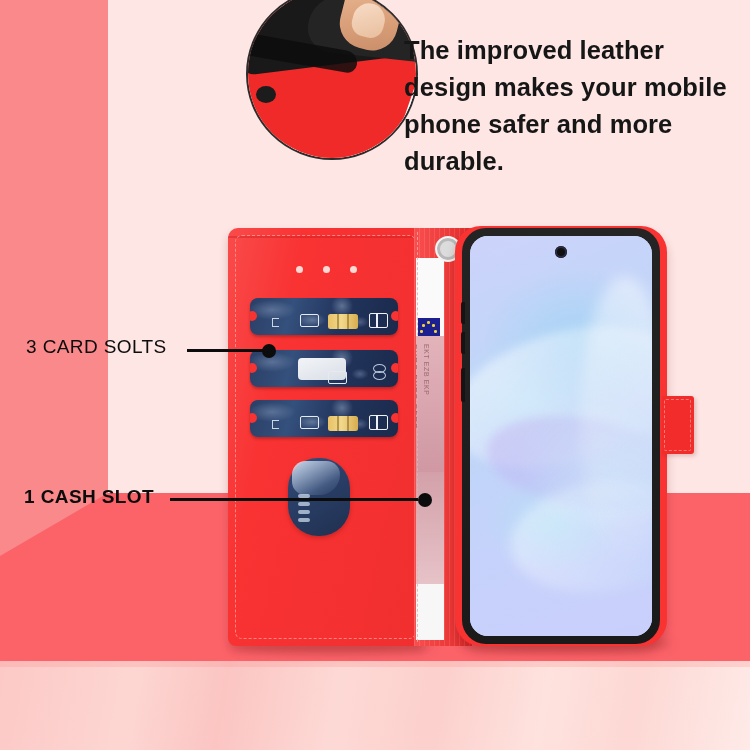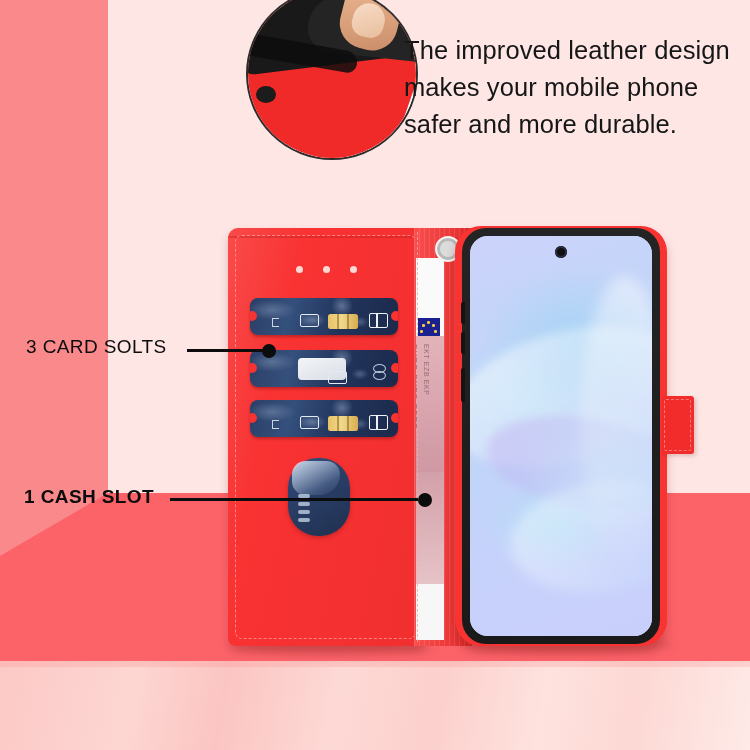--- a/index.html
+++ b/index.html
@@ -37,21 +37,21 @@
   .inset-flapedge{position:absolute;left:-10px;top:52px;width:120px;height:22px;background:#0d0d0d;
     border-radius:0 40px 30px 0;transform:rotate(10deg);opacity:.85;}
   .inset-finger{position:absolute;left:96px;top:-26px;width:58px;height:86px;border-radius:30px 30px 26px 26px;
     background:linear-gradient(160deg,#f0c3a2,#dda57f 55%,#c98d68);transform:rotate(14deg);}
   .inset-nail{position:absolute;left:12px;top:40px;width:32px;height:34px;border-radius:16px 16px 13px 13px;
     background:linear-gradient(150deg,#f8ddc8,#e8bd9c);}
   .inset-dot{position:absolute;left:8px;top:96px;width:20px;height:17px;border-radius:50%;background:#1c1c1c;}
 
   
   .headline{position:absolute;left:404px;top:32px;width:336px;
-    font-size:25.5px;line-height:37px;color:#161616;font-weight:400;letter-spacing:.1px;}
+    font-size:25.5px;line-height:37px;color:#161616;font-weight:700;letter-spacing:.1px;}
 
   
   .callout-label{position:absolute;color:#0c0c0c;font-size:19px;letter-spacing:.4px;white-space:nowrap;}
   #lbl-cards{left:26px;top:336px;}
   #lbl-cash{left:24px;top:486px;font-weight:bold;}
   .leader{position:absolute;height:3px;background:#0c0c0c;}
   #leader-cards{left:187px;top:349px;width:82px;}
   #leader-cash{left:170px;top:498px;width:248px;}
   .leader-dot{position:absolute;width:14px;height:14px;border-radius:50%;background:#0c0c0c;}
   #dot-cards{left:262px;top:344px;}

